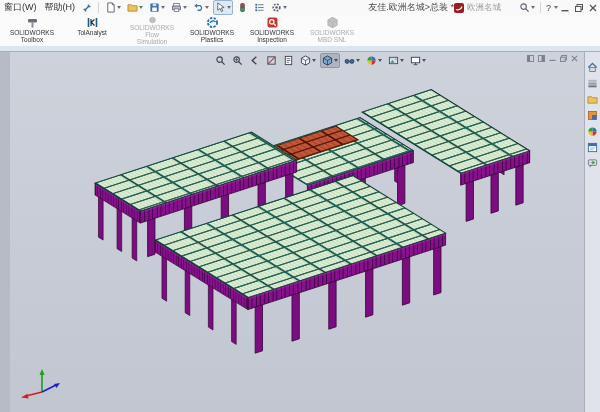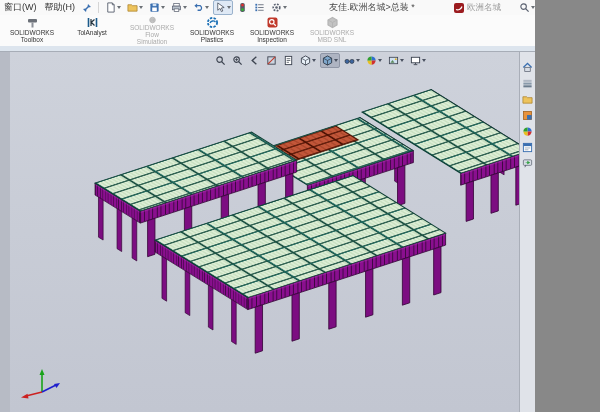--- a/index.html
+++ b/index.html
@@ -1,30 +1,30 @@
 <!DOCTYPE html>
 <html><head>
 <meta charset="utf-8">
 <style>
   html,body{margin:0;padding:0;background:#888;}
-  .stage{position:relative;width:535px;height:412px;overflow:hidden;
+  .stage{position:relative;width:600px;height:412px;overflow:hidden;
          font-family:"Liberation Sans",sans-serif;background:#f6f6f6;
          -webkit-font-smoothing:antialiased;}
   
   .titlebar{position:absolute;left:0;top:0;width:600px;height:15px;background:#f9f9f9;
             display:flex;align-items:center;font-size:9px;color:#333;}
   .menu-item{padding:0 4px;white-space:nowrap;}
   .pin{width:10px;height:10px;margin:0 3px;flex:0 0 auto;}
   .tb-sep{width:1px;height:11px;background:#d5d5d5;margin:0 3px;}
   .qbtn{display:flex;align-items:center;height:13px;padding:0 1px;margin:0 1px;border:1px solid transparent;border-radius:2px;}
   .qbtn.pressed{border-color:#9ab2cc;background:#dfe9f5;}
   .qbtn svg{width:11px;height:11px;}
   .caret{width:0;height:0;border-left:2.5px solid transparent;border-right:2.5px solid transparent;
          border-top:3px solid #6b7076;margin-left:1px;}
-  .title-text{flex:1;text-align:center;color:#4a4a4a;font-size:9px;white-space:nowrap;overflow:hidden;}
+  .title-text{flex:1;text-align:right;color:#4a4a4a;font-size:9px;white-space:nowrap;overflow:hidden;}
   .search-box{display:flex;align-items:center;margin-right:2px;}
   .search-box .swlogo{width:10px;height:10px;margin-right:3px;}
   .search-text{color:#9a9a9a;font-size:8.5px;width:52px;white-space:nowrap;overflow:hidden;}
   .help-label{color:#444;font-size:9px;padding:0 2px;}
   .winctl{display:flex;align-items:center;}
   .winctl .wbtn{width:14px;height:13px;display:flex;align-items:center;justify-content:center;}
   .winctl svg{width:8px;height:8px;}
   
   .cmdmgr{position:absolute;left:0;top:15px;width:600px;height:31px;background:#fbfbfb;
           display:flex;align-items:flex-start;padding-left:2px;}

